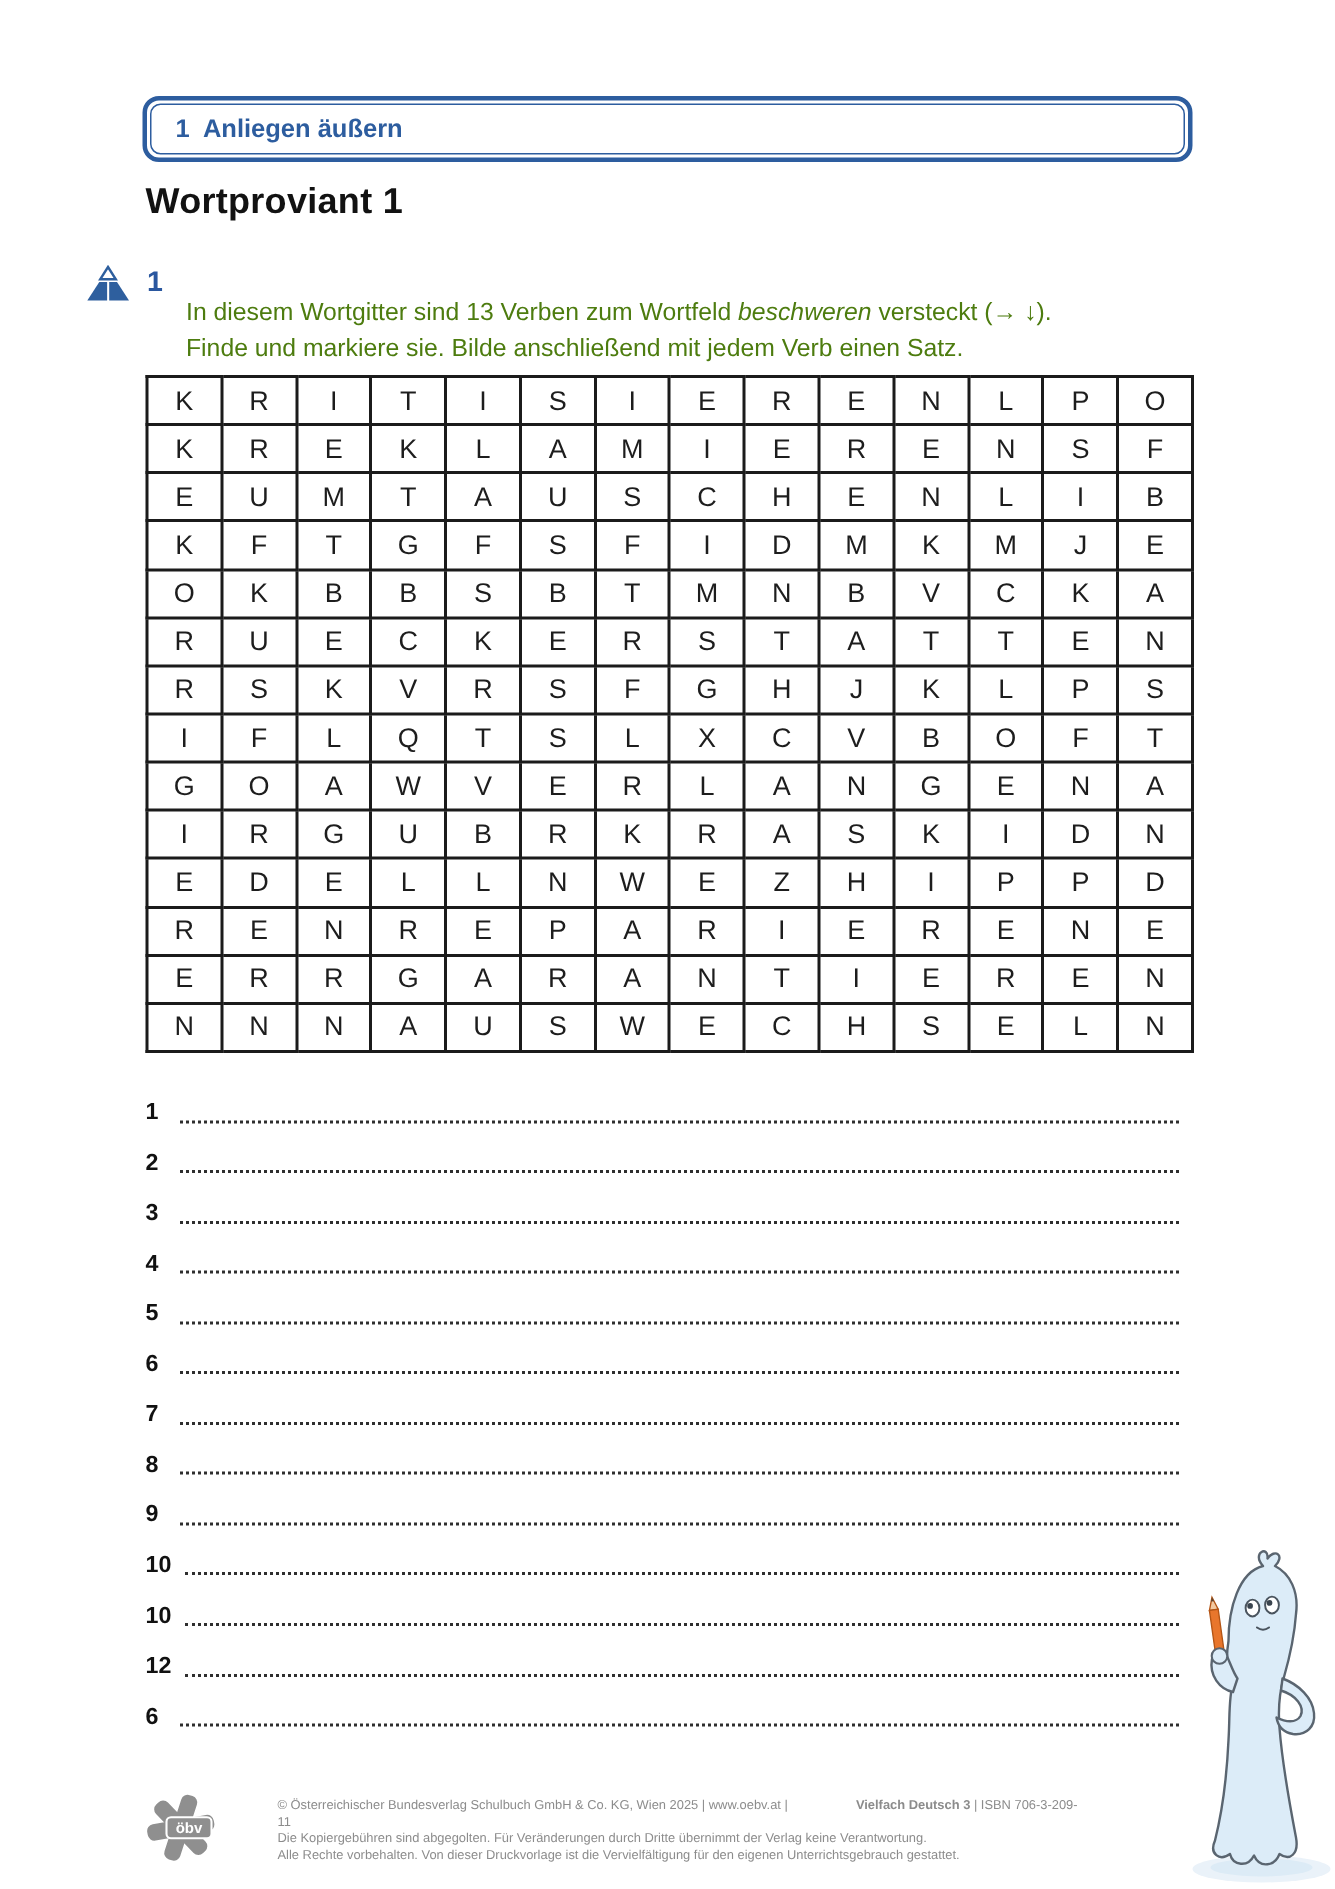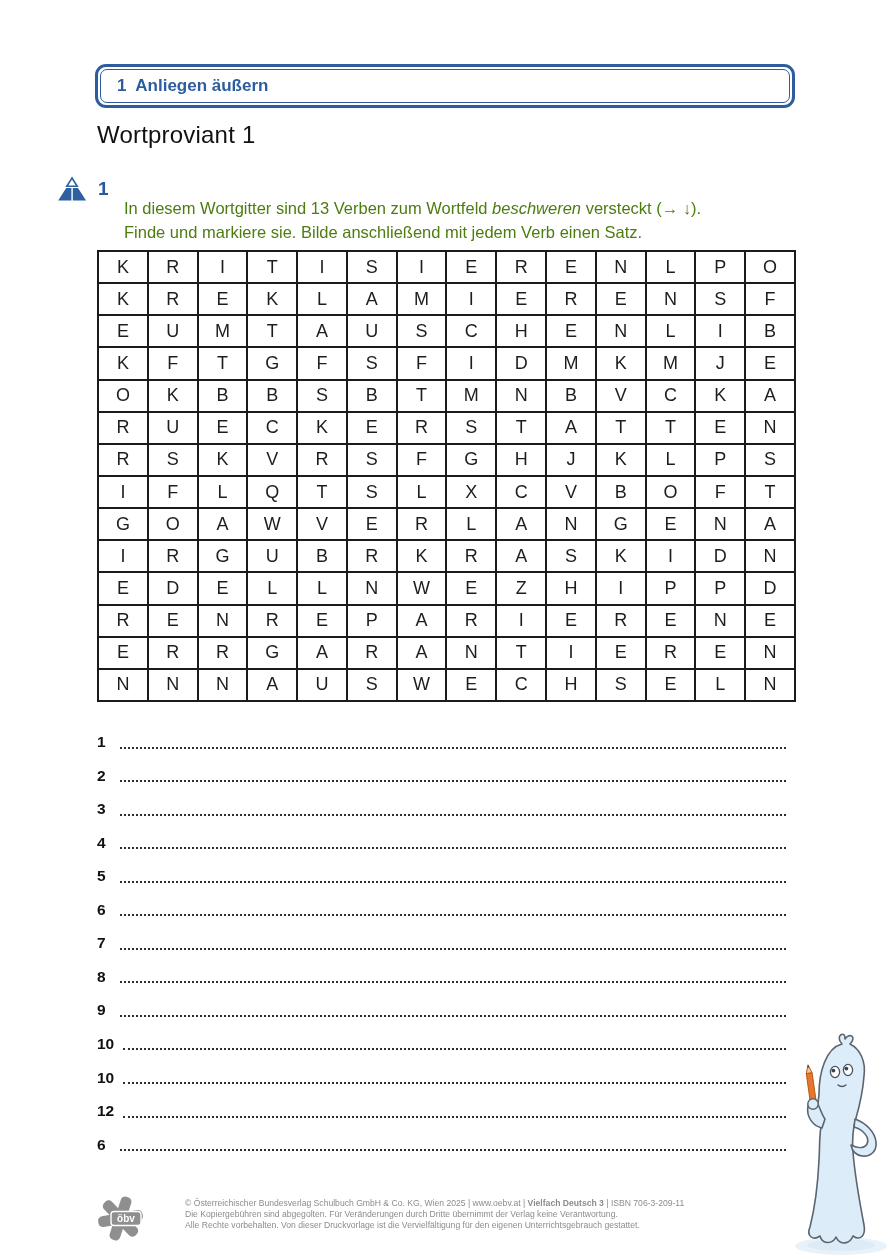--- a/index.html
+++ b/index.html
@@ -21,21 +21,21 @@
     border:1px solid #2d5d9f;border-radius:7px;
     display:flex;align-items:center;padding-left:16px;box-sizing:border-box;
   }
   .chapter-title{
     color:#2d5d9f;font-weight:bold;font-size:17px;white-space:pre;
   }
 
   
   .page-title{
     position:absolute;left:97px;top:121px;
-    font-size:24px;font-weight:normal;color:#121212;letter-spacing:.2px;
+    font-size:24px;font-weight:bold;color:#121212;letter-spacing:.2px;
   }
 
   
   .exercise-icon{position:absolute;left:55px;top:176px;width:34px;height:26px;}
   .exercise-number{
     position:absolute;left:98px;top:178px;
     font-size:19px;font-weight:bold;color:#2a579f;
   }
   .instruction{
     position:absolute;left:124px;top:179px;width:665px;
@@ -71,21 +71,21 @@
   .dotline{
     flex:1;border-bottom:2px dotted #2e2e2e;margin-bottom:1px;height:0;
   }
 
   
   .footer-logo{position:absolute;left:98px;top:1194px;width:48px;height:50px;}
   .footer-text{
     position:absolute;left:185px;top:1198px;width:540px;
     font-size:8.6px;line-height:11px;color:#8c8c8c;
   }
-  .footer-text b{font-weight:bold;color:#8c8c8c;}
+  .footer-text b{font-weight:bold;color:#8c8c8c;margin-left:43px;}
 
   
   .ghost{position:absolute;left:788px;top:1032px;width:102px;height:227px;}
 </style>
 </head>
 <body>
 
 <div class="page">
 
   <div class="chapter-box">

